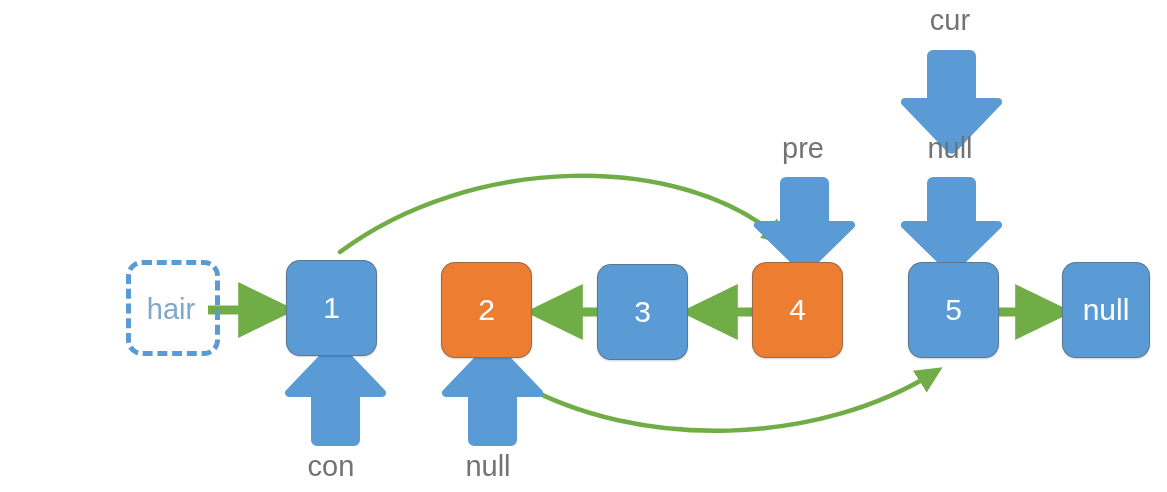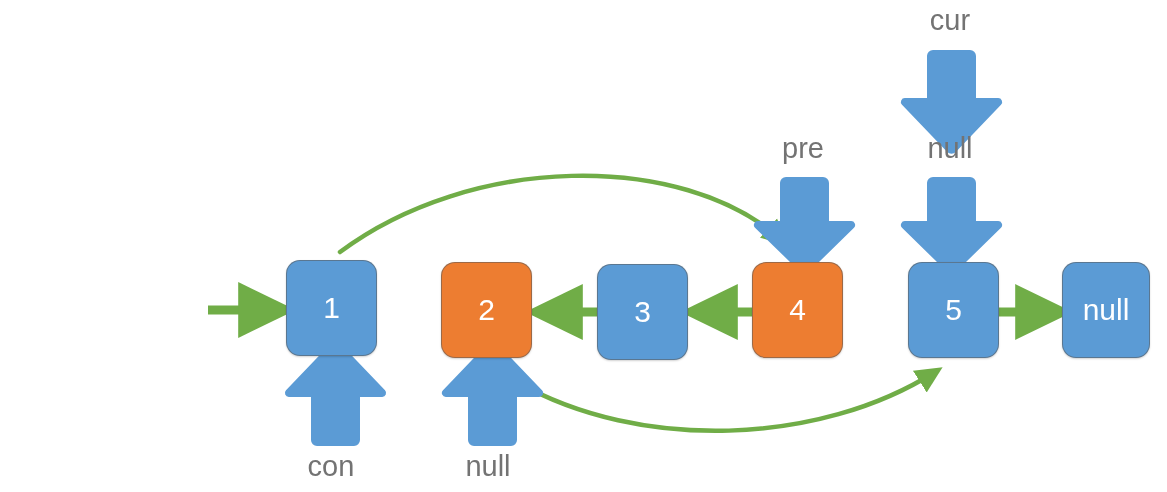--- a/index.html
+++ b/index.html
@@ -147,20 +147,23 @@
       <path d="M468,440 v-43 h-22 a4,4 0 0 1 -3,-6.8 l45,-47
                a6,6 0 0 1 9,0 l45,47 a4,4 0 0 1 -3,6.8 h-22 v43
                a6,6 0 0 1 -6,6 h-37 a6,6 0 0 1 -6,-6 z" fill="#5B9BD5"></path>
     </g>
 
     <g>
       <path d="M921,320 L921,344 L927,338 L931,347 L935,345 L931,336 L939,335 z" fill="#f2f2f2" stroke="#3a3a3a" stroke-width="1.4" stroke-linejoin="round"></path>
     </g>
   </svg>
 
+  <div class="ghost-node" style="left:126px; top:260px;">
+    <span class="ghost-label">hair</span>
+  </div>
 
   <div class="node blue" style="left:286px; top:260px;">
     <span>1</span>
   </div>
 
   <div class="node orange" style="left:441px; top:262px;">
     <span>2</span>
   </div>
 
   <div class="node blue" style="left:597px; top:264px;">

